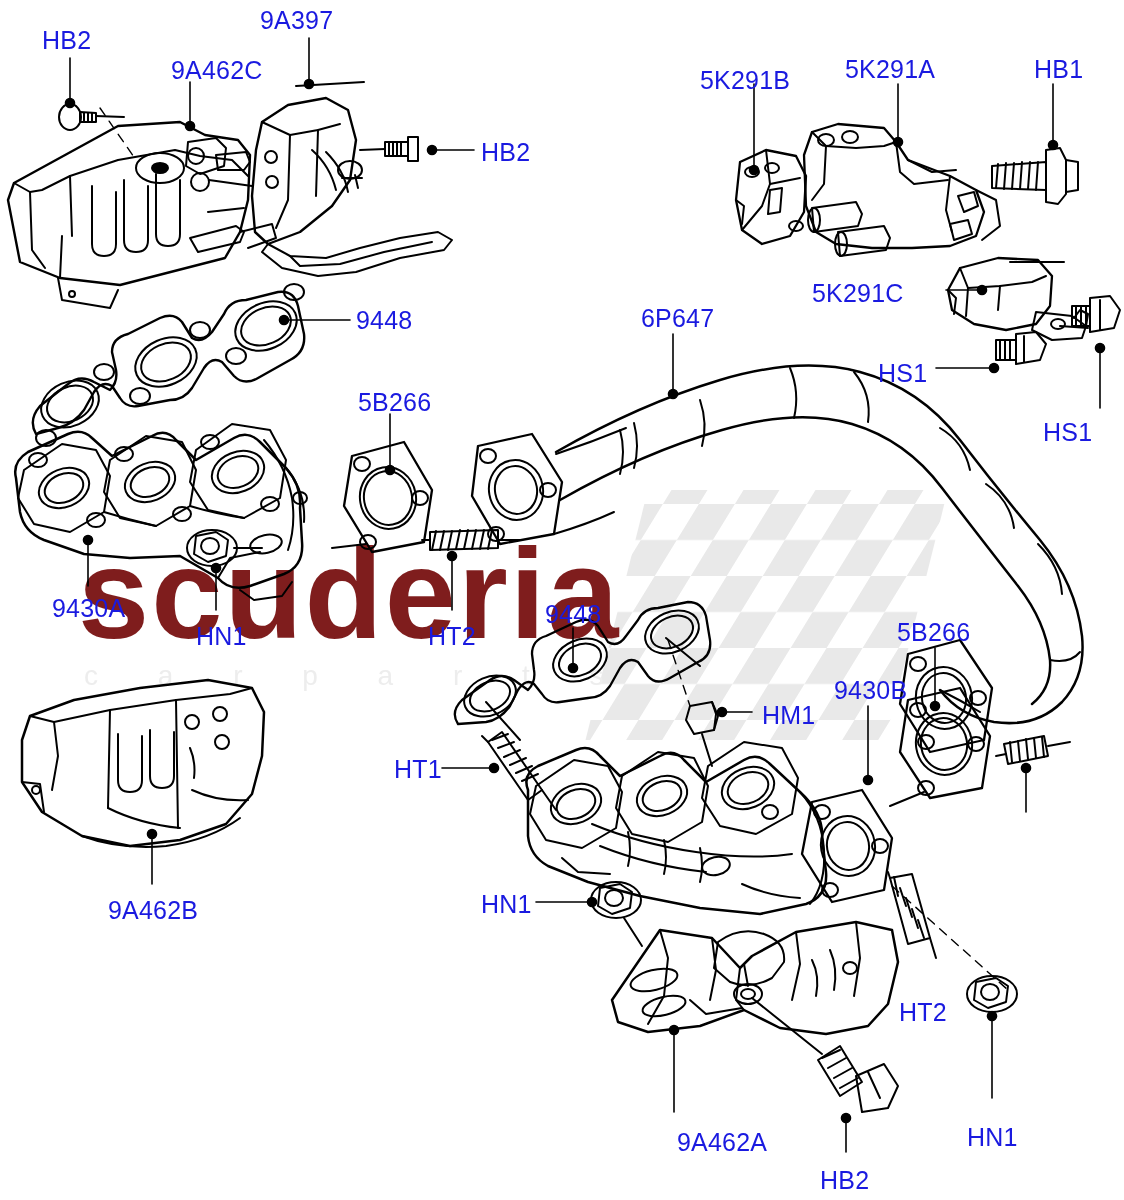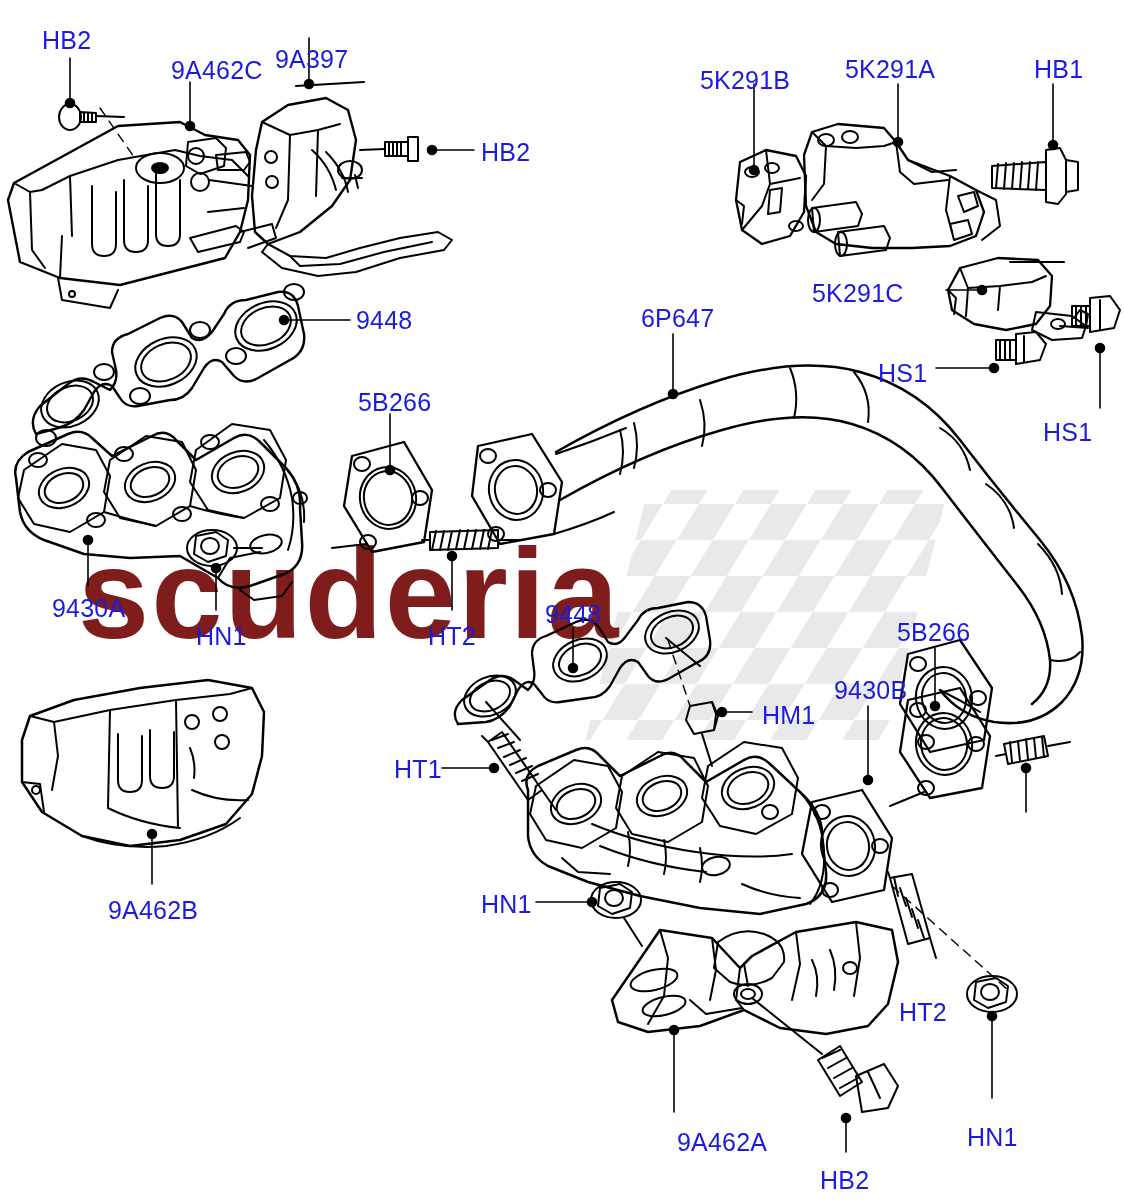--- a/index.html
+++ b/index.html
@@ -54,20 +54,21 @@
     <defs>
       <pattern id="checker" width="72" height="72" patternUnits="userSpaceOnUse" patternTransform="skewX(-20) rotate(0)">
         <rect x="0" y="0" width="36" height="36" fill="#e8e8e8"></rect>
         <rect x="36" y="36" width="36" height="36" fill="#e8e8e8"></rect>
       </pattern>
     </defs>
     <rect x="770" y="490" width="300" height="250" fill="url(#checker)" opacity="0.95" transform="skewX(-14)"></rect>
   </svg>
 
   <div class="wm-scuderia">scuderia</div>
+  <div class="wm-carparts">c a r   p a r t s</div>
 
   <svg class="layer" viewBox="0 0 1124 1200" xmlns="http://www.w3.org/2000/svg" fill="none" stroke="#000" stroke-width="2" stroke-linecap="round" stroke-linejoin="round">
 
     <g>
       <path d="M8 200 L14 183 L118 126 L180 122 L205 135 L238 140 L250 155 L248 200
                L240 232 L225 258 L120 285 L60 278 L20 262 Z" stroke-width="2.4"></path>
       <path d="M14 183 L30 192 L42 190 L70 176 L118 160 L175 150 L200 156 L232 160 L248 176"></path>
       <path d="M30 192 L32 250 L45 268"></path>
       <path d="M70 176 L72 236"></path>
       <path d="M60 278 L62 236"></path>
@@ -595,21 +596,21 @@
     </g>
     <g stroke-width="1.6">
       <path d="M846 1152 L846 1118"></path>
       <circle cx="846" cy="1118" r="4.5" fill="#000"></circle>
     </g>
 
   </svg>
 
   <div class="lbl" style="left:42px;  top:28px;">HB2</div>
   <div class="lbl" style="left:138px; top:58px;margin-left:33px;">9A462C</div>
-  <div class="lbl" style="left:275px; top:8px;margin-top:39px;">9A397</div>
+  <div class="lbl" style="left:260px; top:8px;">9A397</div>
   <div class="lbl" style="left:481px; top:140px;">HB2</div>
   <div class="lbl" style="left:700px; top:68px;">5K291B</div>
   <div class="lbl" style="left:845px; top:57px;">5K291A</div>
   <div class="lbl" style="left:1034px;top:57px;">HB1</div>
   <div class="lbl" style="left:812px; top:281px;">5K291C</div>
   <div class="lbl" style="left:878px; top:361px;">HS1</div>
   <div class="lbl" style="left:1043px;top:420px;">HS1</div>
   <div class="lbl" style="left:356px; top:308px;">9448</div>
   <div class="lbl" style="left:641px; top:306px;">6P647</div>
   <div class="lbl" style="left:358px; top:390px;">5B266</div>

